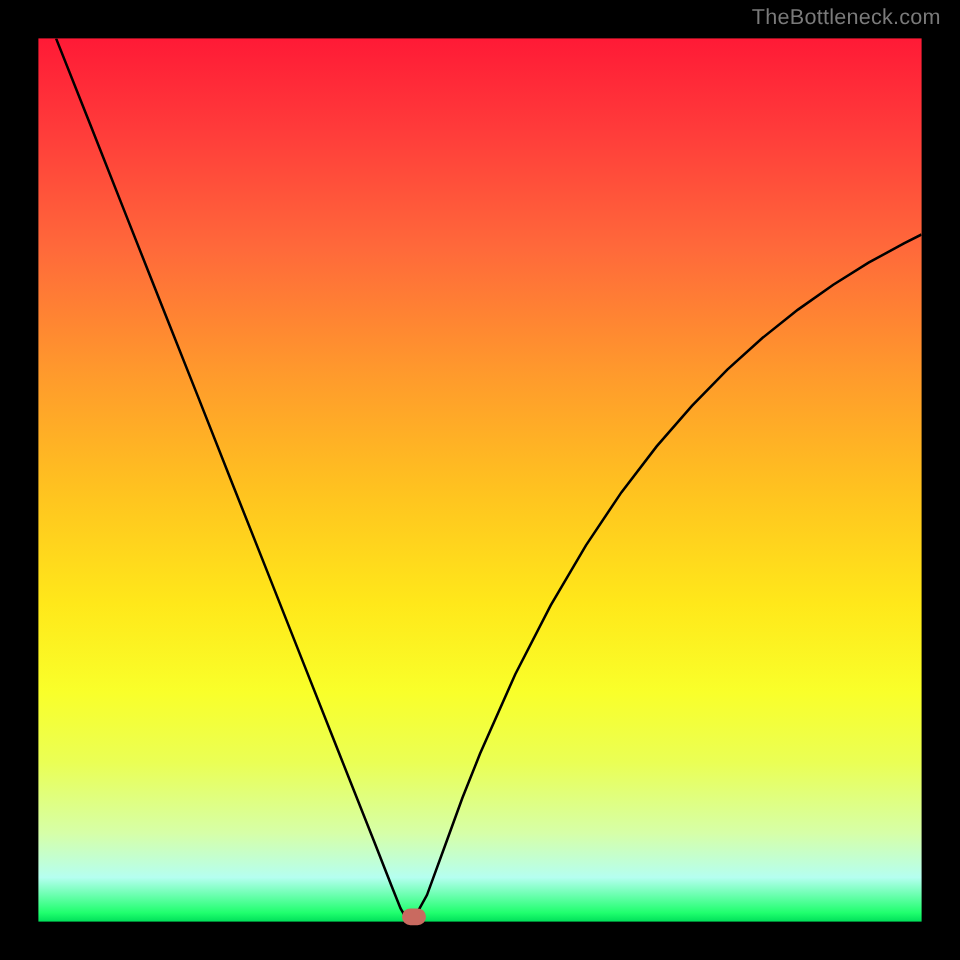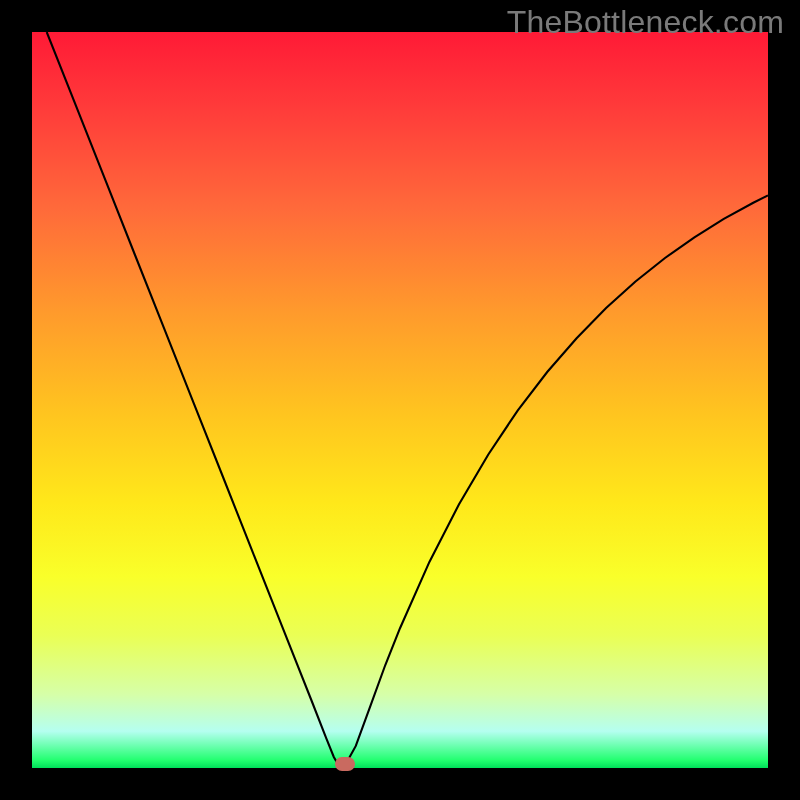--- a/index.html
+++ b/index.html
@@ -4,21 +4,21 @@
 <style>
   * { margin: 0; padding: 0; box-sizing: border-box; }
   html, body { width: 800px; height: 800px; overflow: hidden; }
   body { background: #000; position: relative; font-family: Arial, Helvetica, sans-serif; }
 
   .watermark {
     position: absolute;
     top: 4px;
     right: 16px;
     color: #7a7a7a;
-    font-size: 32px;
+    font-size: 18px;
     font-weight: 400;
     letter-spacing: 0.2px;
     z-index: 10;
   }
 
   .plot-frame {
     position: absolute;
     left: 32px;
     top: 32px;
     width: 736px;

